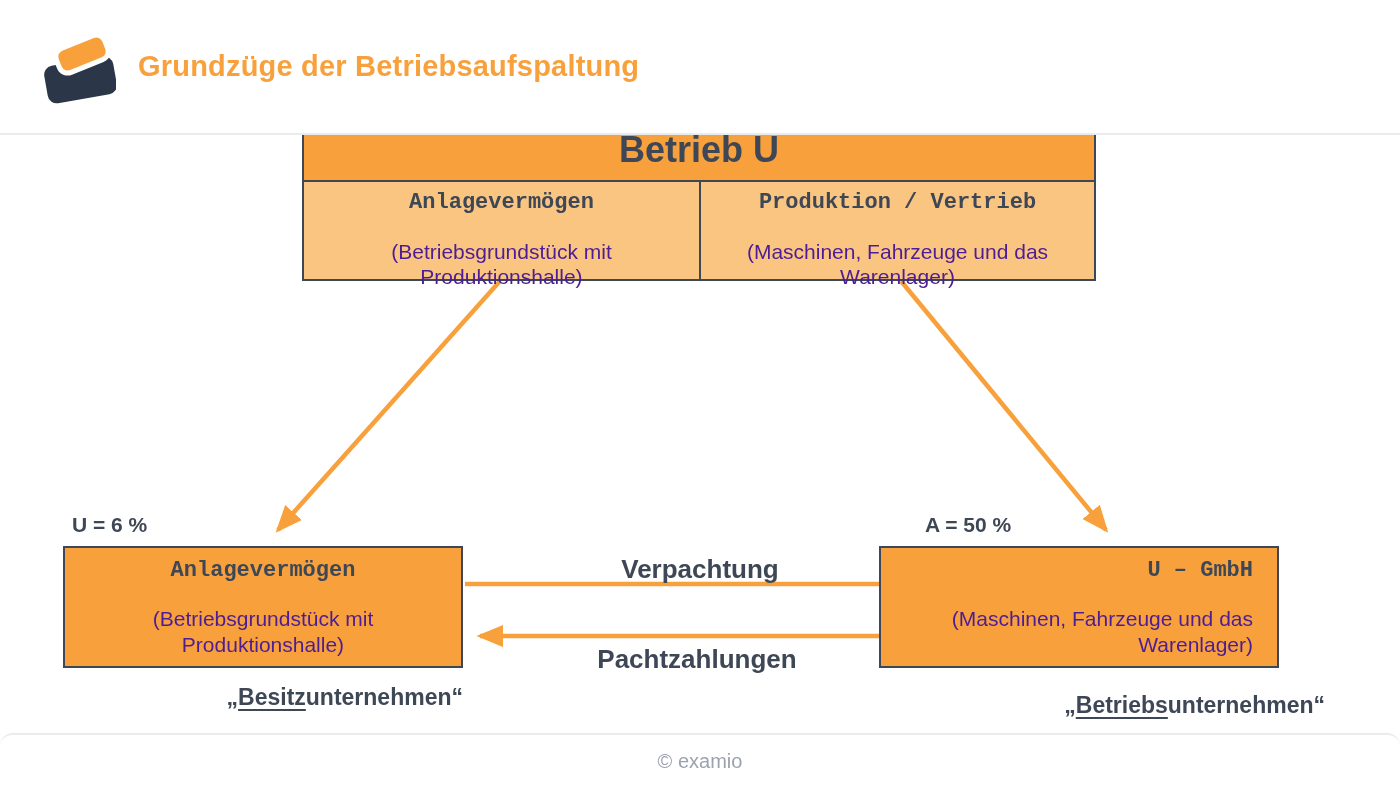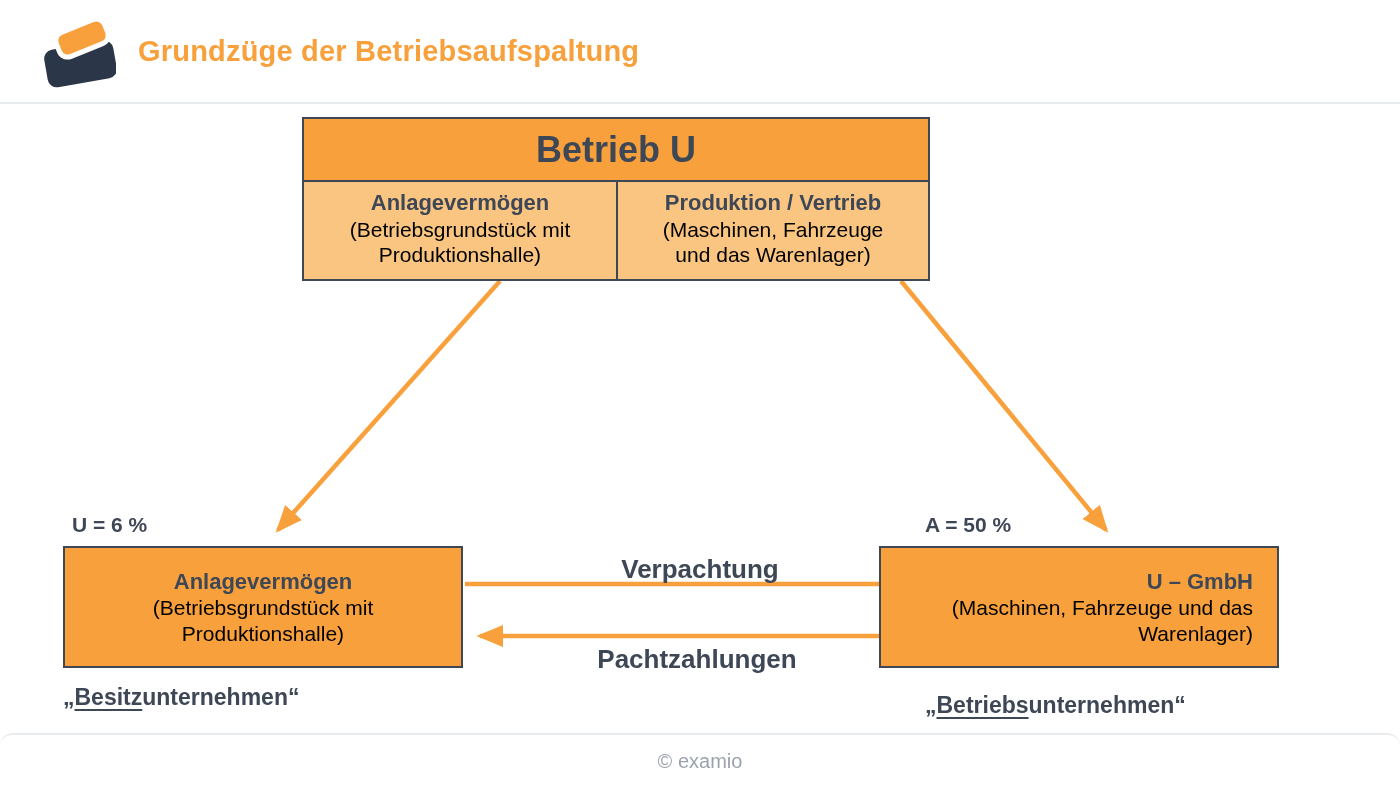--- a/index.html
+++ b/index.html
@@ -12,21 +12,21 @@
     height: 787px;
     background: #ffffff;
     overflow: hidden;
   }
 
   
   .topbar {
     position: absolute;
     left: 0; top: 0;
     width: 100%;
-    height: 104px;
+    height: 135px;
     background: #ffffff;
     border-bottom: 2px solid #E9ECEF;
     display: flex;
     align-items: center;
     z-index: 5;
   }
   .logo {
     margin-left: 44px;
     width: 72px;
     height: 80px;
@@ -54,21 +54,21 @@
     width: 1400px;
     height: 787px;
     pointer-events: none;
   }
 
   
   .top-box {
     position: absolute;
     left: 302px;
     top: 117px;
-    width: 628px;
+    width: 794px;
     border: 2px solid #3E4756;
   }
   .top-box-header {
     height: 63px;
     background: #F8A13C;
     display: flex;
     align-items: center;
     justify-content: center;
     color: #3E4756;
     font-size: 36px;
@@ -86,25 +86,27 @@
     padding: 7px 34px 8px;
   }
   .top-cell + .top-cell {
     border-left: 2px solid #3E4756;
   }
   .cell-title {
     color: #3E4756;
     font-size: 22px;
     font-weight: 700;
     line-height: 1.25;
+    font-family: Liberation Mono, monospace;
   }
   .cell-sub {
-    color: #000000;
+    color: #4c1d95;
     font-size: 21px;
     line-height: 1.22;
+    margin-top: 22px;
   }
 
   
   .node {
     position: absolute;
     top: 546px;
     width: 400px;
     height: 122px;
     background: #F8A13C;
     border: 2px solid #3E4756;
@@ -135,21 +137,21 @@
     font-size: 26px;
     font-weight: 700;
   }
   .label-verpachtung { left: 580px; top: 554px; }
   .label-pacht { left: 577px; top: 644px; }
 
   .caption {
     position: absolute;
     top: 684px;
     width: 400px;
-    text-align: left;
+    text-align: right;
     color: #3E4756;
     font-size: 23px;
     font-weight: 700;
   }
   .caption-left { left: 63px; }
   .caption-right { left: 925px; margin-top: 8px; }
   .caption .u {
     text-decoration: underline;
     text-decoration-thickness: 2px;
     text-underline-offset: 4px;

